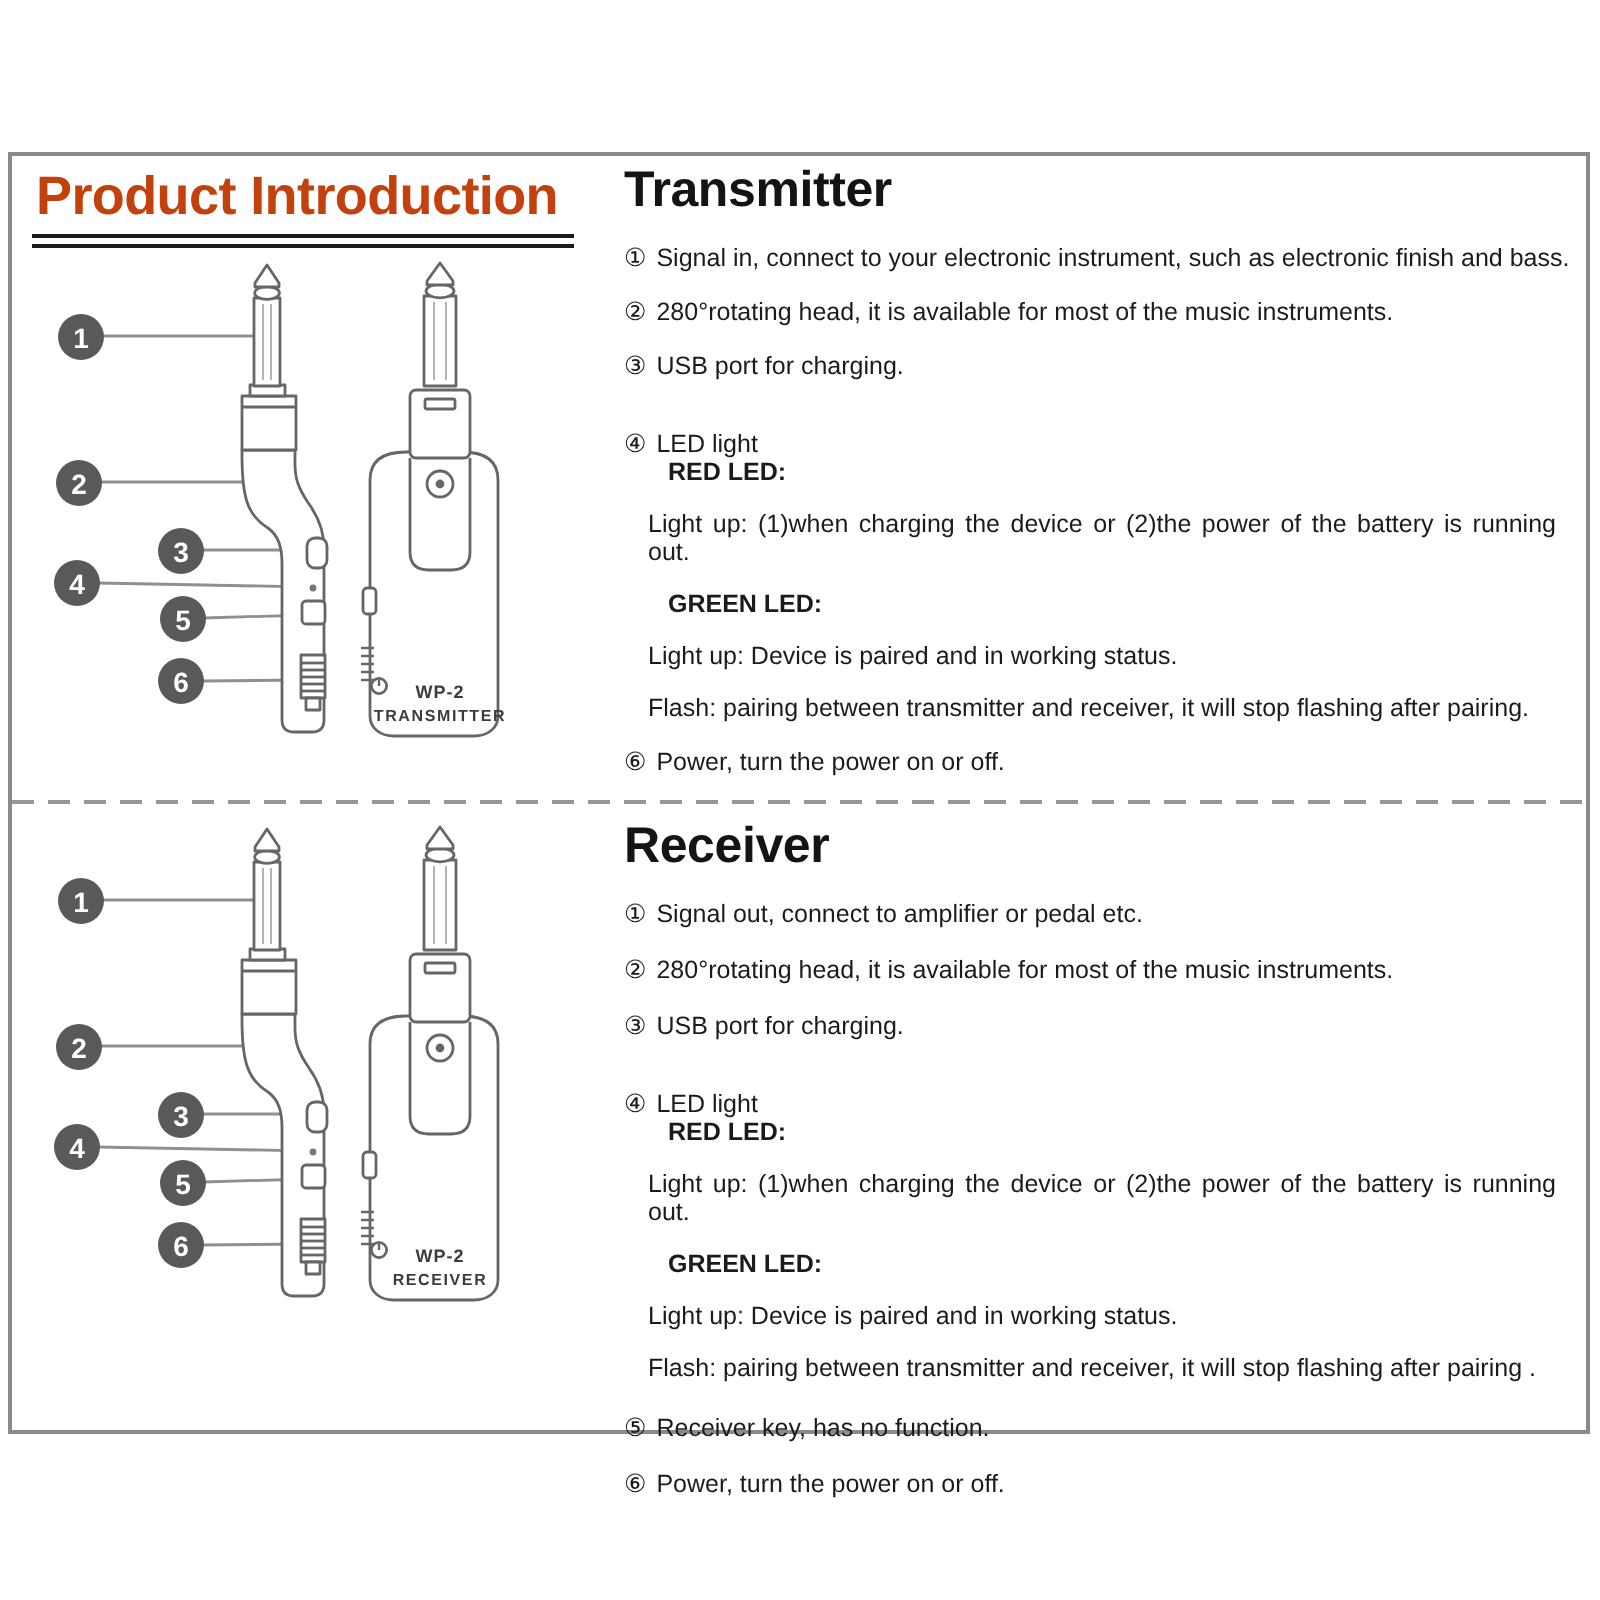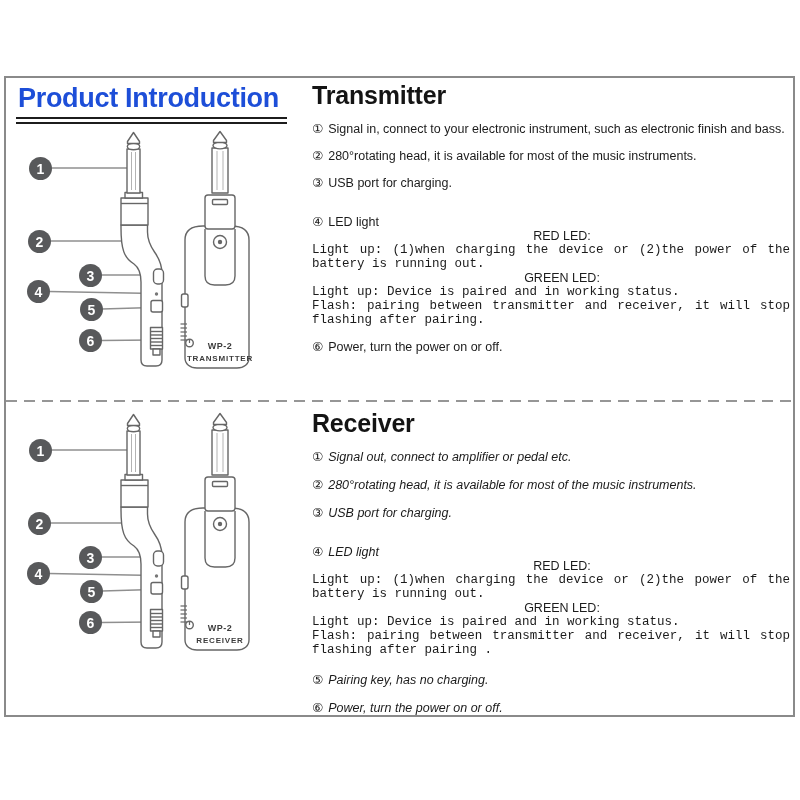--- a/index.html
+++ b/index.html
@@ -7,44 +7,44 @@
     width:800px;height:800px;position:relative;background:#ffffff;
     font-family:"Liberation Sans","DejaVu Sans",sans-serif;color:#1f1f1f;
     overflow:hidden;
   }
   .frame{
     position:absolute;left:4px;top:76px;width:787px;height:637px;
     border:2px solid #8a8a8a;background:#fff;
   }
   .page-title{
     position:absolute;left:10px;top:5px;
-    font-size:27px;font-weight:bold;color:#1d4ed8;letter-spacing:-0.3px;
+    font-size:27px;font-weight:bold;color:#c2410c;letter-spacing:-0.3px;
     border-bottom:7px double #1c1c1c;padding:0 8px 3px 2px;white-space:nowrap;
   }
   .divider{
     position:absolute;left:0;top:322px;width:100%;height:2px;
     background:repeating-linear-gradient(90deg,#969696 0 11px,transparent 11px 18px);
   }
   .sec-text{
     position:absolute;left:306px;width:478px;
     font-size:12.5px;line-height:14px;color:#1b1b1b;
   }
   .sec-text-transmitter{top:10px;}
   .sec-text-receiver{top:338px;}
   .sec-heading{
     font-size:25px;font-weight:bold;color:#141414;margin:0 0 20px 0;letter-spacing:-0.2px;
   }
   .item{margin:0 0 13px 0;text-align:justify;}
-  .sec-text-receiver .item{margin-bottom:14px;font-style:italic;}
+  .sec-text-receiver .item{margin-bottom:14px;}
   .item .marker{margin-right:5px;}
   .no-gap{margin-bottom:0 !important;margin-top:25px;}
   .led-group{margin:0 0 13px 0;}
   .sec-text-receiver .led-group{margin-bottom:16px;}
-  .led-label{margin:0;padding-left:22px;font-weight:normal;text-align:center;}
-  .led-p{margin:0;text-align:justify;font-family:Liberation Mono, monospace;}
+  .led-label{margin:0;padding-left:22px;font-weight:bold;}
+  .led-p{margin:12px;text-align:justify;}
   .illus{position:absolute;left:2px;width:300px;height:252px;}
   .illus-transmitter{top:50px;}
   .illus-receiver{top:332px;}
   .art{position:absolute;left:0;top:0;width:300px;height:252px;}
   .callout{
     position:absolute;width:23px;height:23px;border-radius:50%;
     background:#58595b;color:#ffffff;font-size:14px;font-weight:bold;
     display:flex;align-items:center;justify-content:center;
   }
   .dev-label1{font-family:"Liberation Sans",sans-serif;font-size:9px;font-weight:bold;fill:#3c3c3c;letter-spacing:0.5px;}
@@ -187,17 +187,17 @@
     <p class="item"><span class="marker">②</span><span>280°rotating head, it is available for most of the music instruments.</span></p>
     <p class="item"><span class="marker">③</span><span>USB port for charging.</span></p>
     <p class="item no-gap"><span class="marker">④</span><span>LED light</span></p>
     <div class="led-group">
       <p class="led-label">RED LED:</p>
       <p class="led-p">Light up: (1)when charging the device or (2)the power of the battery is running out.</p>
       <p class="led-label">GREEN LED:</p>
       <p class="led-p">Light up: Device is paired and in working status.</p>
       <p class="led-p">Flash: pairing between transmitter and receiver, it will stop flashing after pairing .</p>
     </div>
-    <p class="item"><span class="marker">⑤</span><span>Pairing key, has no charging.</span></p>
+    <p class="item"><span class="marker">⑤</span><span>Receiver key, has no function.</span></p>
     <p class="item"><span class="marker">⑥</span><span>Power, turn the power on or off.</span></p>
   </div>
 
 </div>
 
 </body></html>

